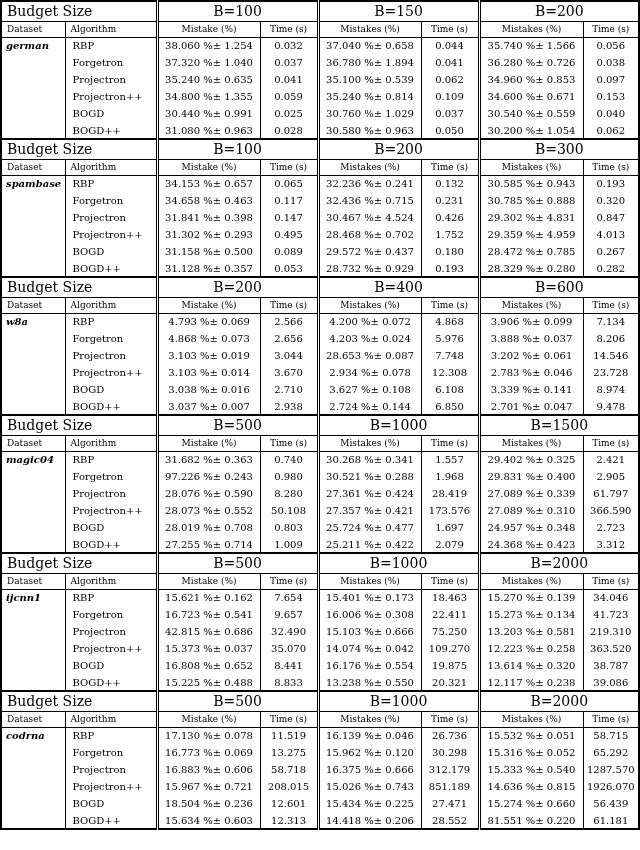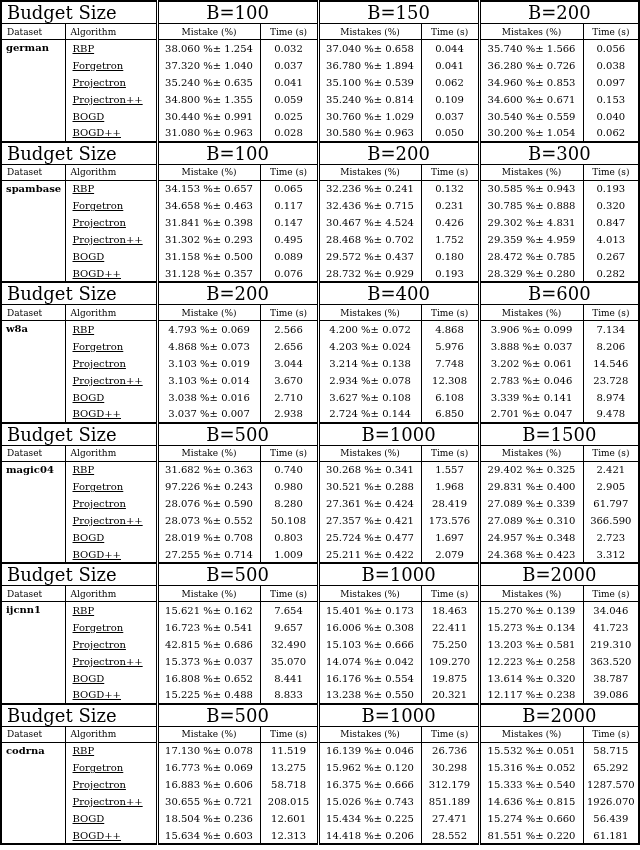--- a/index.html
+++ b/index.html
@@ -22,21 +22,21 @@
     white-space: nowrap;
     overflow: hidden;
     text-align: center;
     vertical-align: middle;
   }
   
   .budget-row td {
     border-top: 2px solid #000;
     border-bottom: 1px solid #000;
     height: 20px;
-    font-size: 18px;
+    font-size: 14px;
   }
   .budget-label { text-align: left; padding-left: 5px; }
   
   .col-header-row td {
     height: 16px;
     font-size: 9px;
     border-bottom: 1px solid #000;
   }
   .col-header-row td.left { text-align: left; padding-left: 5px; }
   
@@ -46,22 +46,23 @@
     height: 17px;
     font-size: 10px;
   }
   .dataset-cell {
     vertical-align: top;
     text-align: left;
     padding-left: 4px;
     padding-top: 2px;
     font-weight: bold;
     font-size: 10px;
-  }
-  .alg-cell { text-align: left; padding-left: 7px; text-decoration: underline; }
+    font-style: italic;
+  }
+  .alg-cell { text-align: left; padding-left: 7px; }
   
   .group-start { border-left: 3px double #000; }
   .bold { font-weight: normal; }
 </style>
 </head>
 <body>
 
 <table>
   <colgroup>
     <col style="width:64px">
@@ -203,21 +204,21 @@
         <td class="mistake-cell group-start">31.158 %± 0.500</td>
         <td class="time-cell">0.089</td>
         <td class="mistake-cell group-start">29.572 %± 0.437</td>
         <td class="time-cell">0.180</td>
         <td class="mistake-cell group-start">28.472 %± 0.785</td>
         <td class="time-cell">0.267</td>
       </tr>
       <tr class="data-row">
         <td class="alg-cell">BOGD++</td>
         <td class="mistake-cell group-start bold">31.128 %± 0.357</td>
-        <td class="time-cell">0.076</td>
+        <td class="time-cell">0.053</td>
         <td class="mistake-cell group-start">28.732 %± 0.929</td>
         <td class="time-cell">0.193</td>
         <td class="mistake-cell group-start bold">28.329 %± 0.280</td>
         <td class="time-cell">0.282</td>
       </tr>
       <tr class="budget-row">
         <td class="budget-label" colspan="2">Budget Size</td>
         <td class="budget-value group-start" colspan="2">B=200</td>
         <td class="budget-value group-start" colspan="2">B=400</td>
         <td class="budget-value group-start" colspan="2">B=600</td>
@@ -248,21 +249,21 @@
         <td class="time-cell">2.656</td>
         <td class="mistake-cell group-start">4.203 %± 0.024</td>
         <td class="time-cell">5.976</td>
         <td class="mistake-cell group-start">3.888 %± 0.037</td>
         <td class="time-cell">8.206</td>
       </tr>
       <tr class="data-row">
         <td class="alg-cell">Projectron</td>
         <td class="mistake-cell group-start">3.103 %± 0.019</td>
         <td class="time-cell">3.044</td>
-        <td class="mistake-cell group-start">3.214 %± 0.138</td>
+        <td class="mistake-cell group-start">28.653 %± 0.087</td>
         <td class="time-cell">7.748</td>
         <td class="mistake-cell group-start">3.202 %± 0.061</td>
         <td class="time-cell">14.546</td>
       </tr>
       <tr class="data-row">
         <td class="alg-cell">Projectron++</td>
         <td class="mistake-cell group-start">3.103 %± 0.014</td>
         <td class="time-cell">3.670</td>
         <td class="mistake-cell group-start">2.934 %± 0.078</td>
         <td class="time-cell">12.308</td>
@@ -468,21 +469,21 @@
         <td class="alg-cell">Projectron</td>
         <td class="mistake-cell group-start">16.883 %± 0.606</td>
         <td class="time-cell">58.718</td>
         <td class="mistake-cell group-start">16.375 %± 0.666</td>
         <td class="time-cell">312.179</td>
         <td class="mistake-cell group-start">15.333 %± 0.540</td>
         <td class="time-cell">1287.570</td>
       </tr>
       <tr class="data-row">
         <td class="alg-cell">Projectron++</td>
-        <td class="mistake-cell group-start">30.655 %± 0.721</td>
+        <td class="mistake-cell group-start">15.967 %± 0.721</td>
         <td class="time-cell">208.015</td>
         <td class="mistake-cell group-start">15.026 %± 0.743</td>
         <td class="time-cell">851.189</td>
         <td class="mistake-cell group-start">14.636 %± 0.815</td>
         <td class="time-cell">1926.070</td>
       </tr>
       <tr class="data-row">
         <td class="alg-cell">BOGD</td>
         <td class="mistake-cell group-start">18.504 %± 0.236</td>
         <td class="time-cell">12.601</td>

